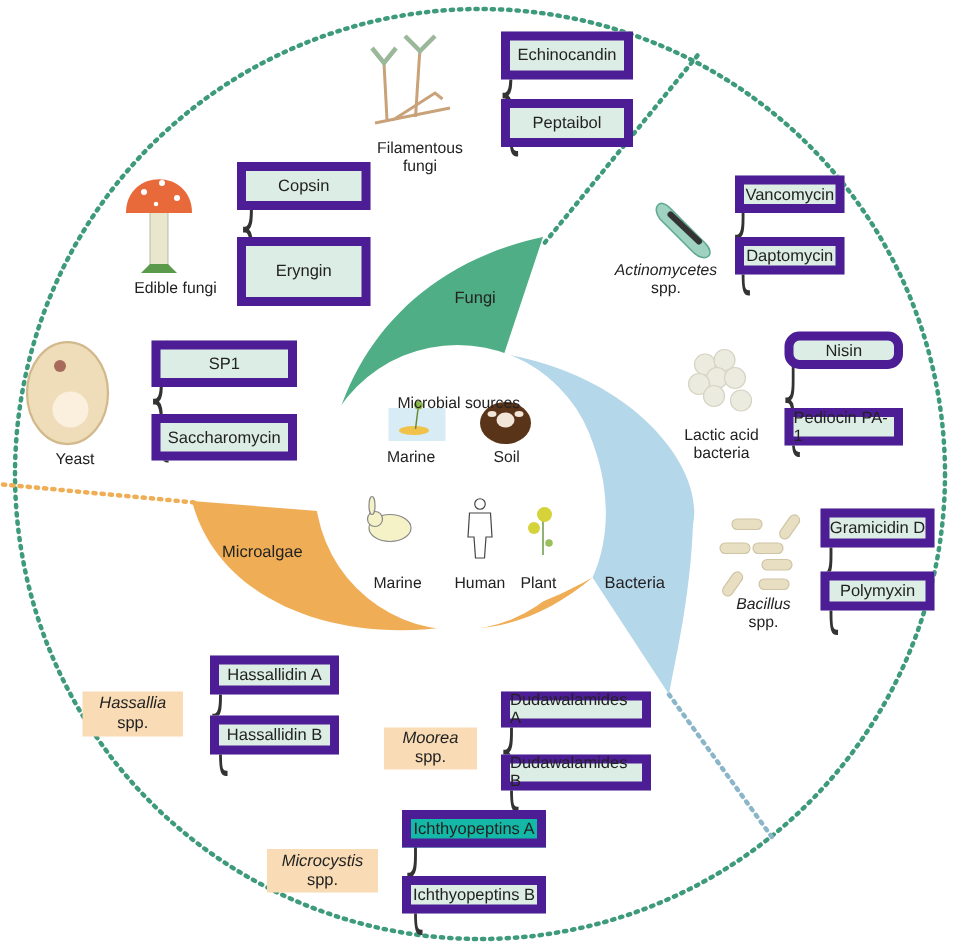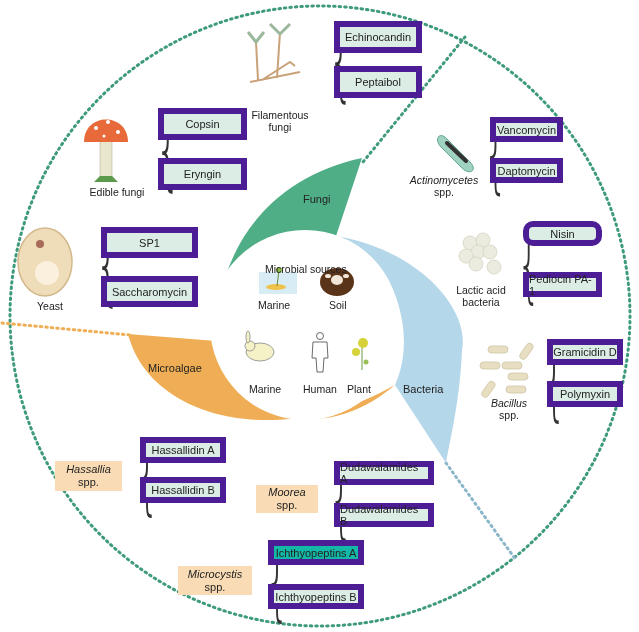--- a/index.html
+++ b/index.html
@@ -126,32 +126,32 @@
 <div class="arc-label" style="left:403px;top:383px;">Bacteria</div>
 <div class="arc-label" style="left:148px;top:362px;">Microalgae</div>
 
 <div class="center-title" style="left:265px;top:263px;">Microbial sources</div>
 <div class="src" style="left:258px;top:299px;">Marine</div>
 <div class="src" style="left:329px;top:299px;">Soil</div>
 <div class="src" style="left:249px;top:383px;">Marine</div>
 <div class="src" style="left:303px;top:383px;">Human</div>
 <div class="src" style="left:347px;top:383px;">Plant</div>
 
-<div class="lbl" style="left:248px;top:93px;width:64px;margin-top:16px;">
+<div class="lbl" style="left:248px;top:93px;width:64px;">
   <span>Filamentous</span><br>
   <span>fungi</span>
 </div>
 <div class="brace" style="left:313px;top:16px;height:90px;font-size:88px;line-height:88px;">{</div>
 <div class="box" style="left: 334px; top: 21px; width: 88px; height: 32px; background: rgb(220, 237, 230);">Echinocandin</div>
 <div class="box" style="left: 334px; top: 66px; width: 88px; height: 32px; background: rgb(220, 237, 230);">Peptaibol</div>
 
 <div class="lbl" style="left:84px;top:186px;width:66px;">Edible fungi</div>
 <div class="brace" style="left:140px;top:105px;font-size:88px;line-height:88px;">{</div>
 <div class="box" style="left: 158px; top: 108px; width: 89px; height: 32px; background: rgb(220, 237, 230);">Copsin</div>
-<div class="box" style="left: 158px; top: 158px; width: 89px; height: 32px; background: rgb(220, 237, 230);">Eryngin</div>
+<div class="box" style="left: 158px; top: 158px; width: 89px; height: 46px; background: rgb(220, 237, 230);">Eryngin</div>
 
 <div class="lbl" style="left:30px;top:300px;width:40px;">Yeast</div>
 <div class="brace" style="left:80px;top:220px;font-size:88px;line-height:88px;">{</div>
 <div class="box" style="left: 101px; top: 227px; width: 97px; height: 31px; background: rgb(220, 237, 230);">SP1</div>
 <div class="box" style="left: 101px; top: 276px; width: 97px; height: 31px; background: rgb(220, 237, 230);">Saccharomycin</div>
 
 <div class="lbl" style="left:404px;top:174px;width:80px;">
   <i>Actinomycetes</i><br>
   <span>spp.</span>
 </div>

